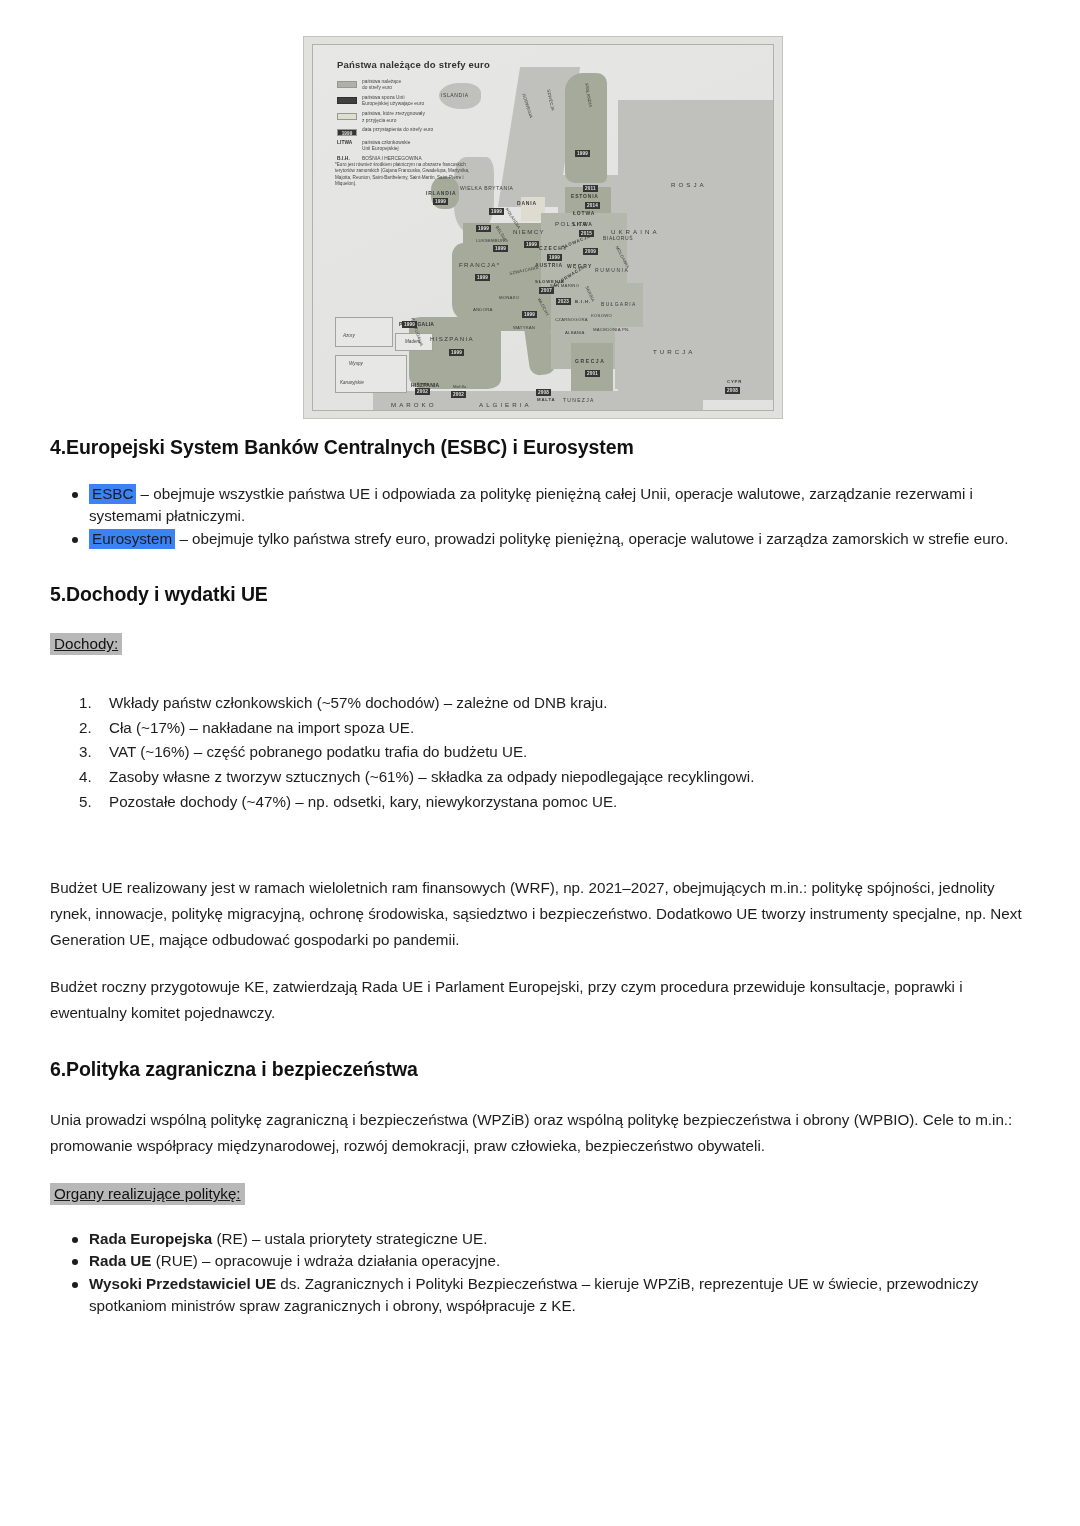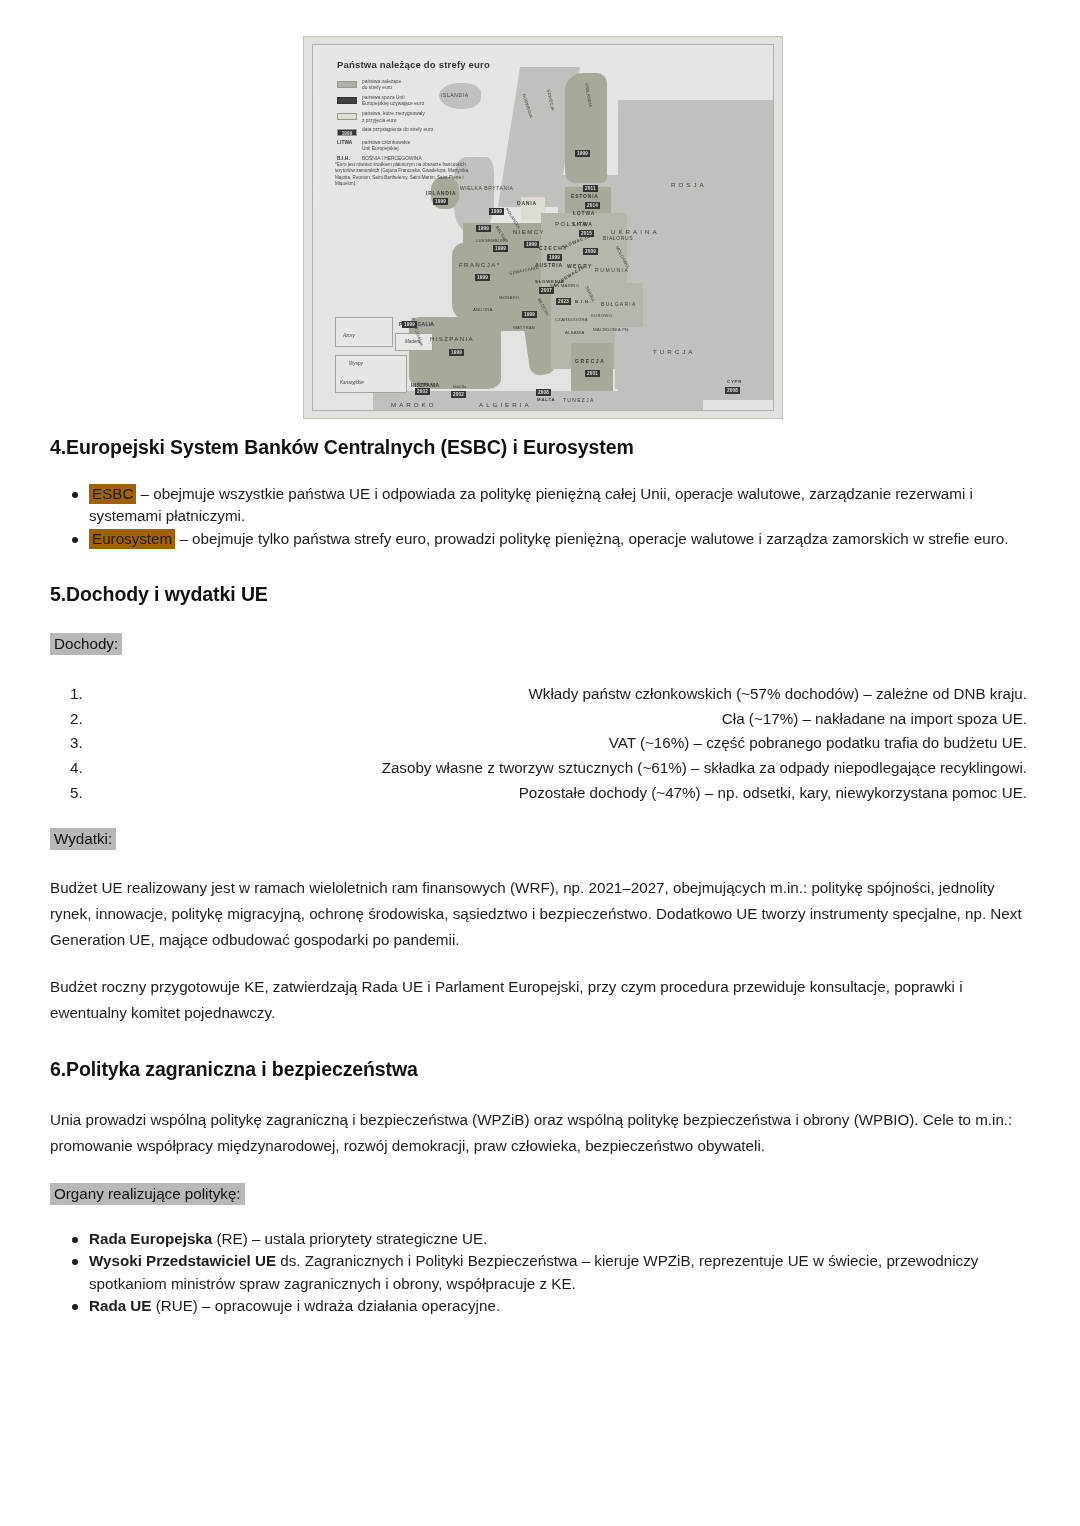--- a/index.html
+++ b/index.html
@@ -212,54 +212,53 @@
     position: absolute;
     left: -17px;
     top: 9px;
     width: 6px;
     height: 6px;
     border-radius: 50%;
     background: #1d1d1d;
   }
 
   ol.num {
-    margin: 3px;
+    margin: 12px;
     padding: 0 0 0 47px;
     list-style: none;
     counter-reset: itm;
-    text-align: right;
   }
   ol.num > li {
     position: relative;
     font-size: 15.2px;
     line-height: 1.62;
     color: #1d1d1d;
     counter-increment: itm;
   }
   ol.num > li::before {
     content: counter(itm) ".";
     position: absolute;
     left: -30px;
     top: 0;
     width: 22px;
     text-align: left;
     color: #1d1d1d;
   }
 
   .hl-light {
-    background: #a16207;
+    background: #3b82f6;
     padding: 1px 3px 2px 3px;
   }
   .hl-dark {
     background: #b8b8b8;
     padding: 2px 4px 3px 4px;
     font-size: 15.2px;
     color: #111;
   }
-  .label-line { margin: 0; }
+  .label-line { margin: 0; text-decoration: underline; }
 
   p.para {
     font-size: 15.2px;
     line-height: 1.72;
     color: #1d1d1d;
     margin: 0;
   }
   .bold { font-weight: bold; }
 </style>
 </head>
@@ -458,23 +457,20 @@
     <ol class="num">
       <li>Wkłady państw członkowskich (~57% dochodów) – zależne od DNB kraju.</li>
       <li>Cła (~17%) – nakładane na import spoza UE.</li>
       <li>VAT (~16%) – część pobranego podatku trafia do budżetu UE.</li>
       <li>Zasoby własne z tworzyw sztucznych (~61%) – składka za odpady niepodlegające recyklingowi.</li>
       <li>Pozostałe dochody (~47%) – np. odsetki, kary, niewykorzystana pomoc UE.</li>
     </ol>
 
     <div style="height:22px"></div>
 
-    <p class="label-line">
-      <span class="hl-dark">Wydatki:</span>
-    </p>
 
     <div style="height:27px"></div>
 
     <p class="para">Budżet UE realizowany jest w ramach wieloletnich ram finansowych (WRF), np. 2021–2027, obejmujących m.in.: politykę spójności, jednolity rynek, innowacje, politykę migracyjną, ochronę środowiska, sąsiedztwo i bezpieczeństwo. Dodatkowo UE tworzy instrumenty specjalne, np. Next Generation UE, mające odbudować gospodarki po pandemii.</p>
 
     <div style="height:20px"></div>
 
     <p class="para">Budżet roczny przygotowuje KE, zatwierdzają Rada UE i Parlament Europejski, przy czym procedura przewiduje konsultacje, poprawki i ewentualny komitet pojednawczy.</p>
 
     <div style="height:32px"></div>
@@ -491,21 +487,21 @@
       <span class="hl-dark">Organy realizujące politykę:</span>
     </p>
 
     <div style="height:25px"></div>
 
     <ul class="bul">
       <li>
         <span class="bold">Rada Europejska</span><span> (RE) – ustala priorytety strategiczne UE.</span>
       </li>
       <li>
+        <span class="bold">Rada UE</span><span> (RUE) – opracowuje i wdraża działania operacyjne.</span>
+      </li>
+      <li>
         <span class="bold">Wysoki Przedstawiciel UE</span><span> ds. Zagranicznych i Polityki Bezpieczeństwa – kieruje WPZiB, reprezentuje UE w świecie, przewodniczy spotkaniom ministrów spraw zagranicznych i obrony, współpracuje z KE.</span>
       </li>
-      <li>
-        <span class="bold">Rada UE</span><span> (RUE) – opracowuje i wdraża działania operacyjne.</span>
-      </li>
     </ul>
 
   </div>
 </div>
 
 </body></html>

